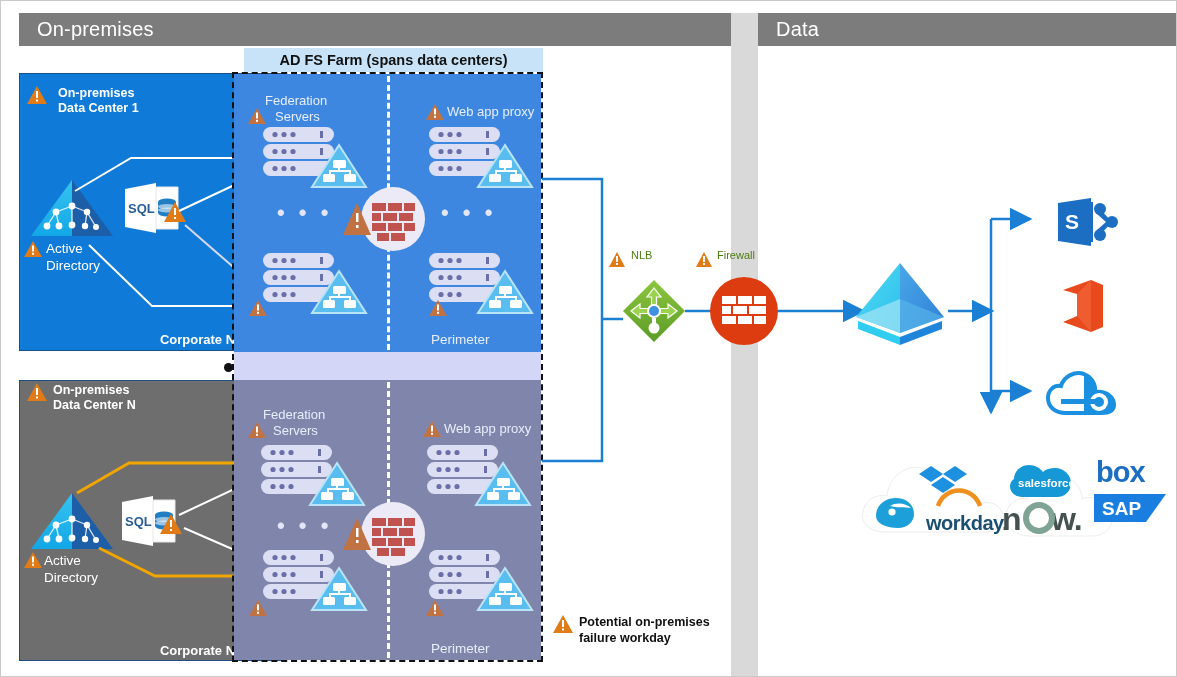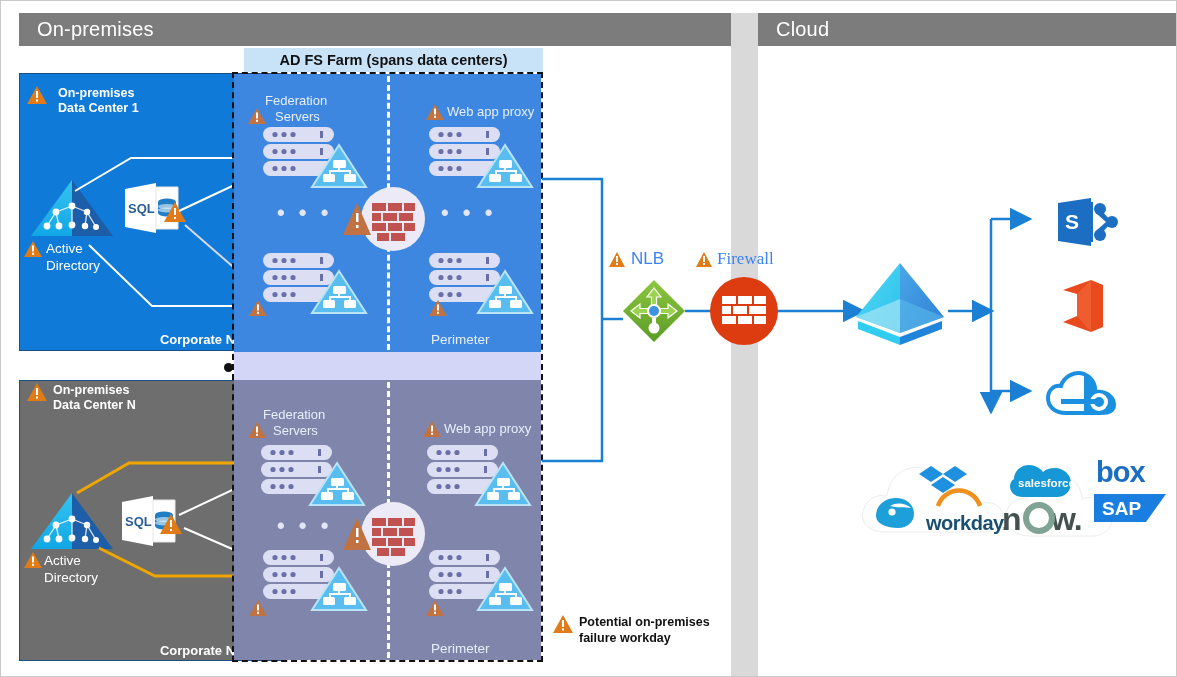--- a/index.html
+++ b/index.html
@@ -23,21 +23,21 @@
   .farm-header{background:#c8e3f7;color:#111;font-size:14.5px;font-weight:bold;
                display:flex;align-items:center;justify-content:center;}
   .farm-body{border:2px dashed #111;box-sizing:border-box;}
   .farm-top{background:#3d87e0;}
   .farm-bot{background:#8086ab;}
   .farm-mid{background:#d4d6f7;}
   .vdash{border-left:3px dashed #ffffff;}
   .farm-lbl{color:#e7eefb;font-size:13px;line-height:16px;}
   .farm-foot{color:#e7eefb;font-size:13.5px;}
   
-  .node-lbl{font-size:17px;color:#3b82f6;font-weight:400;}
+  .node-lbl{font-size:11px;color:#4d7c0f;font-weight:400;}
   .entra-lbl{font-size:17.5px;color:#1a1a1a;font-weight:bold;line-height:24px;text-align:center;}
   .saas-lbl{font-size:17.5px;color:#1a1a1a;font-weight:400;text-align:center;}
   .legend-lbl{font-size:12.5px;color:#111;font-weight:bold;line-height:16px;}
   svg{display:block;overflow:visible;}
   .dot{border-radius:50%;}
 </style>
 </head>
 <body>
 
 <div id="canvas">
@@ -72,21 +72,21 @@
       <marker id="arrOrange" markerWidth="8" markerHeight="8" refX="7" refY="4" orient="auto">
         <path d="M0,0 L8,4 L0,8 z" fill="#f0a500"></path>
       </marker>
     </defs>
   </svg>
 
   <div class="abs banner" style="left:18px;top:12px;width:719px;height:33px;">
     <span>On-premises</span>
   </div>
   <div class="abs banner" style="left:757px;top:12px;width:409px;height:33px;">
-    <span>Cloud</span>
+    <span>Data</span>
   </div>
 
   <div class="abs vdiv" style="left:730px;top:12px;width:27px;height:663px;"></div>
 
   <div class="abs dcbox dc1" style="left:18px;top:72px;width:265px;height:278px;"></div>
 
   <svg class="abs" style="left:25px;top:84px;" width="22" height="20" viewBox="0 0 22 20">
     <path d="M11 1 L21 19 L1 19 Z" fill="#e07b18"></path>
     <rect x="10" y="6" width="2" height="7" fill="#fff"></rect>
       <rect x="10" y="14.5" width="2" height="2" fill="#fff"></rect>
@@ -619,21 +619,21 @@
       <rect x="13" y="40" width="14" height="8"></rect>
         <rect x="29" y="40" width="14" height="8"></rect>
         <rect x="45" y="40" width="12" height="8"></rect>
     </g>
   </svg>
   <svg class="abs" style="left:694px;top:250px;" width="18" height="17" viewBox="0 0 18 17">
     <path d="M9 1 L17 16 L1 16 Z" fill="#e07b18"></path>
     <rect x="8" y="5" width="2" height="6" fill="#fff"></rect>
       <rect x="8" y="12" width="2" height="2" fill="#fff"></rect>
   </svg>
-  <div class="abs node-lbl" style="left:716px;top:248px;font-family:Liberation Serif, serif;">Firewall</div>
+  <div class="abs node-lbl" style="left:716px;top:248px;">Firewall</div>
 
   <svg class="abs" style="left:776px;top:300px;" width="95" height="20" viewBox="0 0 95 20">
     <path d="M0 10 L86 10" stroke="#1b7fd4" stroke-width="2.5" fill="none" marker-end="url(#arrBlue)"></path>
   </svg>
 
   <svg class="abs" style="left:851px;top:258px;" width="96" height="88" viewBox="0 0 96 88">
     <path d="M48 4 L92 58 L48 74 Z" fill="url(#gEntraB)"></path>
     <path d="M48 4 L4 58 L48 74 Z" fill="url(#gEntraA)"></path>
     <path d="M48 40 L4 58 L48 74 Z" fill="#9fe3f5" opacity=".75"></path>
     <path d="M48 40 L92 58 L48 74 Z" fill="#5ab9ea" opacity=".6"></path>

